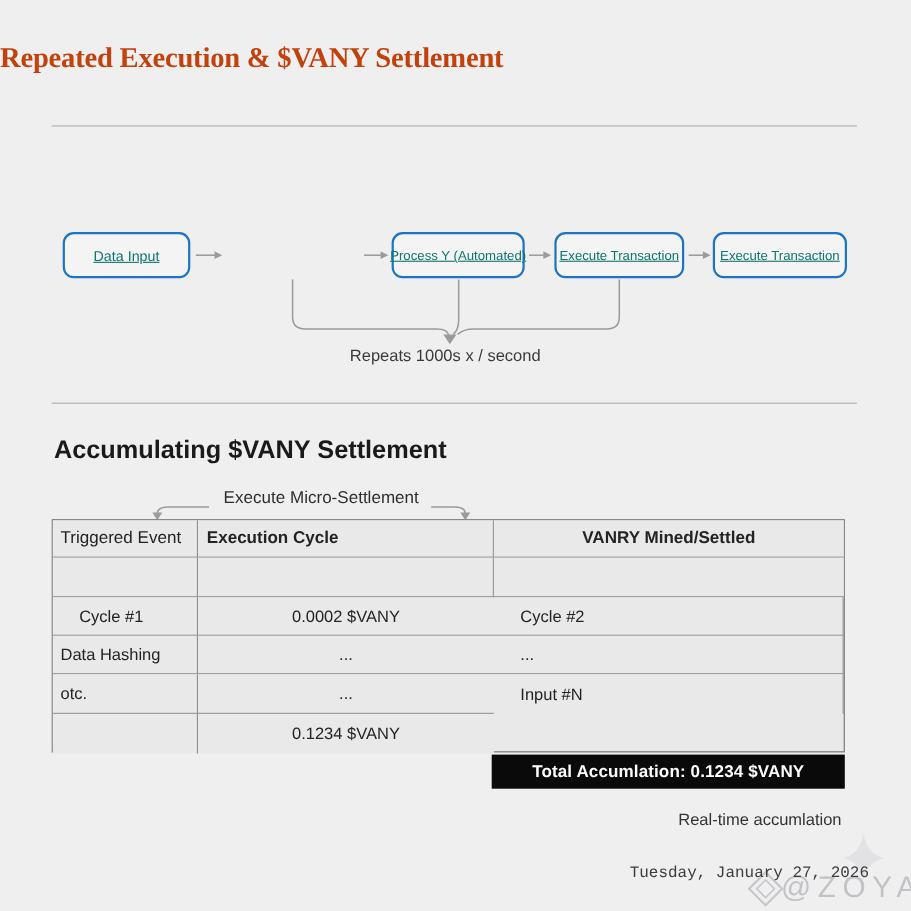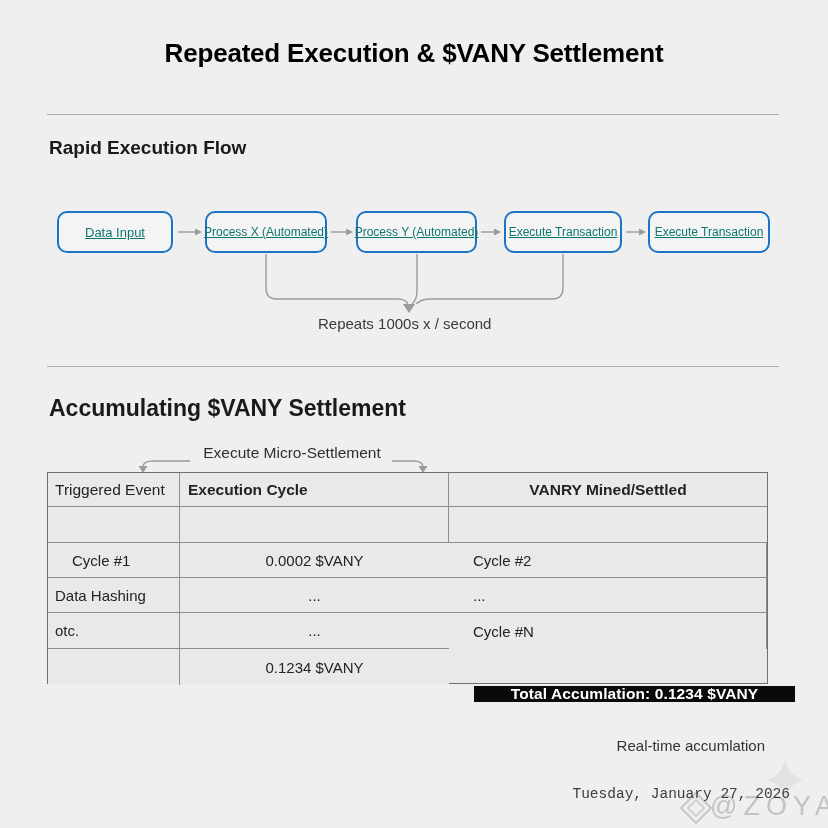--- a/index.html
+++ b/index.html
@@ -22,23 +22,24 @@
     color:var(--text-dark);
   }
   .page{
     position:relative;
     width:828px;height:828px;
     background:var(--page-bg);
     overflow:hidden;
   }
   .title{
     position:absolute;top:38px;left:0;width:828px;
-    text-align:center;
+    text-align:left;
     font-size:26px;font-weight:700;letter-spacing:-0.2px;
-    color:#000000;
+    color:#c2410c;
+    font-family:Liberation Serif, serif;
   }
   .divider{
     position:absolute;left:47px;width:732px;height:0;
     border-top:1px solid #adadaf;
   }
   .section-heading{
     position:absolute;left:49px;
     font-size:19px;font-weight:700;color:#1a1a1c;
   }
   .section-heading.lg{font-size:23px;text-align:center;}
@@ -87,24 +88,24 @@
   }
   .cell.c1{padding-left:24px;}
   .cell.c2{padding-left:7px;}
   .cell.c3{justify-content:center;border-right:none;}
   .cell.hdr{font-size:15.5px;}
   .cell.hdr.c1{font-weight:700;padding-left:8px;}
   .cell.hdr.c2{font-weight:400;}
   .cell.hdr.c3{font-weight:700;}
   .cell.last{border-bottom:none;}
   .total-bar{
-    position:absolute;left:447px;top:686px;width:321px;height:16px;
+    position:absolute;left:447px;top:686px;width:321px;height:31px;
     background:var(--total-bar-bg);color:var(--total-bar-text);
     display:flex;align-items:center;justify-content:center;
-    font-size:15.5px;font-weight:700;letter-spacing:0.1px;margin-left:27px;
+    font-size:15.5px;font-weight:700;letter-spacing:0.1px;
   }
   .footnote{
     position:absolute;top:737px;right:63px;
     font-size:15px;color:#333335;
   }
   .date-label{
     position:absolute;top:786px;right:38px;
     font-size:14.5px;color:#3c3c3e;
     z-index:3;
     font-family:Liberation Mono, monospace;
@@ -121,27 +122,23 @@
 </style>
 </head>
 <body>
 
 <div class="page">
 
   <div class="title">Repeated Execution &amp; $VANY Settlement</div>
 
   <div class="divider" style="top:114px"></div>
 
-  <div class="section-heading" style="top:137px">Rapid Execution Flow</div>
 
   <div class="flow-node" style="left:57px;width:116px">
     <span class="flow-node-label" style="font-size:13px">Data Input</span>
-  </div>
-  <div class="flow-node" style="left:205px;width:122px">
-    <span class="flow-node-label">Process X (Automated)</span>
   </div>
   <div class="flow-node" style="left:356px;width:121px">
     <span class="flow-node-label">Process Y (Automated)</span>
   </div>
   <div class="flow-node" style="left:504px;width:118px">
     <span class="flow-node-label">Execute Transaction</span>
   </div>
   <div class="flow-node" style="left:648px;width:122px">
     <span class="flow-node-label">Execute Transaction</span>
   </div>
@@ -203,21 +200,21 @@
     <div class="cell c3">0.0002 $VANY</div>
 
     <div class="cell c1">Cycle #2</div>
     <div class="cell c2">Data Hashing</div>
     <div class="cell c3">...</div>
 
     <div class="cell c1">...</div>
     <div class="cell c2">otc.</div>
     <div class="cell c3">...</div>
 
-    <div class="cell c1 last">Cycle #N</div>
+    <div class="cell c1 last">Input #N</div>
     <div class="cell c2 last"></div>
     <div class="cell c3 last">0.1234 $VANY</div>
   </div>
 
   <div class="total-bar">Total Accumlation: 0.1234 $VANY</div>
 
   <div class="footnote">Real-time accumlation</div>
 
   <svg class="watermark-svg" width="828" height="828" viewBox="0 0 828 828">
     <path class="wm-shape" d="M785,758 Q788,776 803,780 Q788,784 785,801 Q782,784 767,780 Q782,776 785,758 Z"></path>

